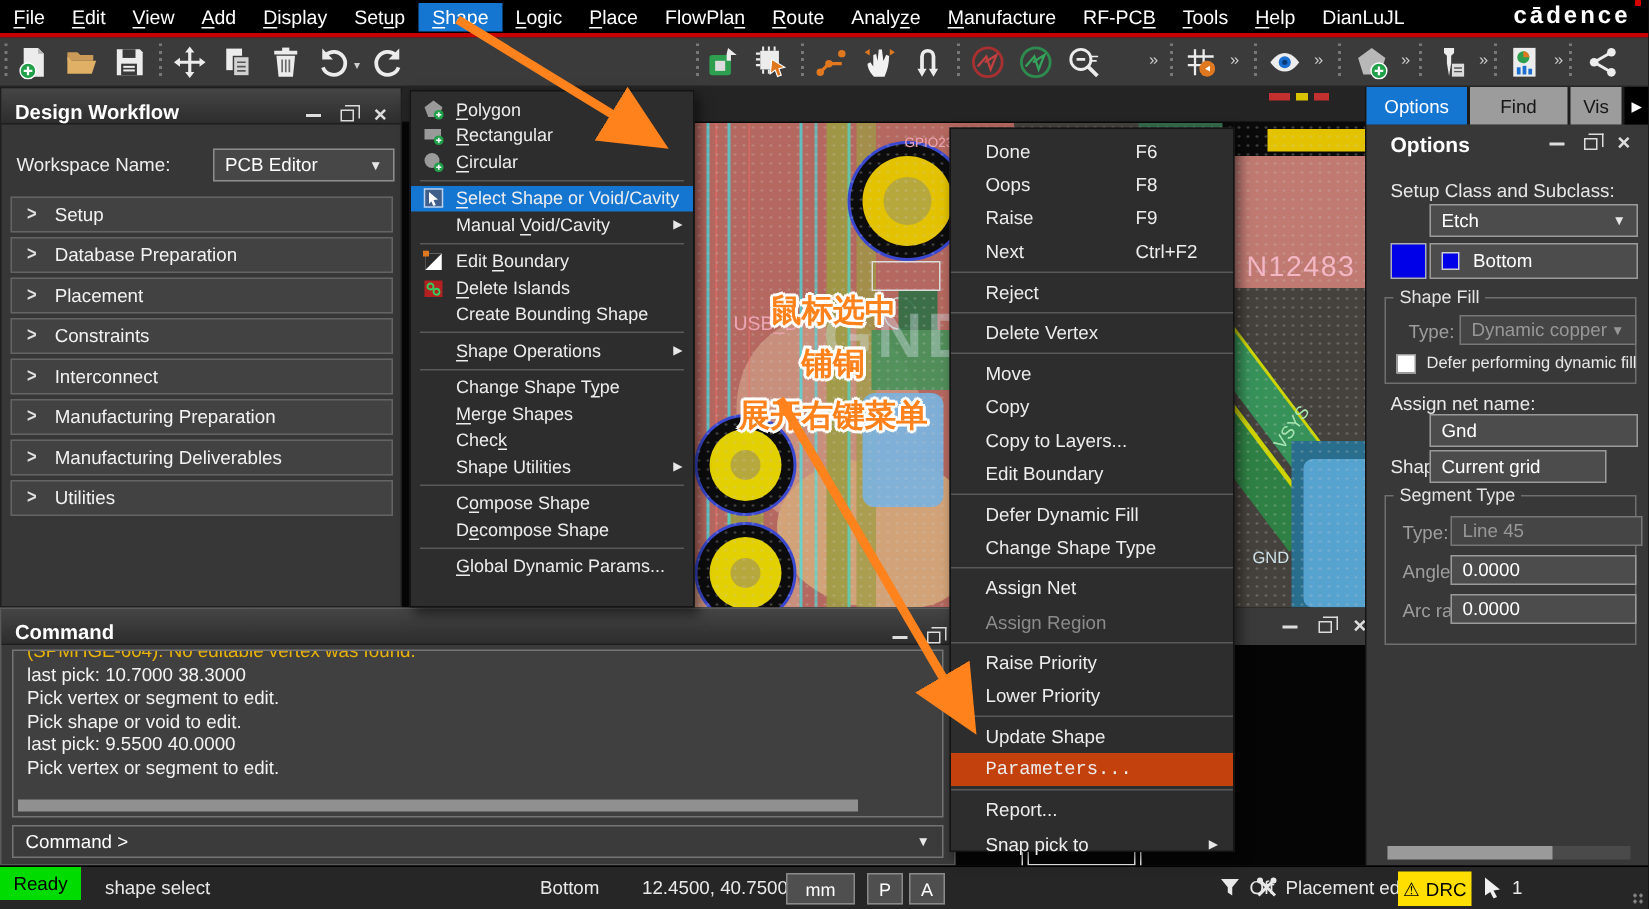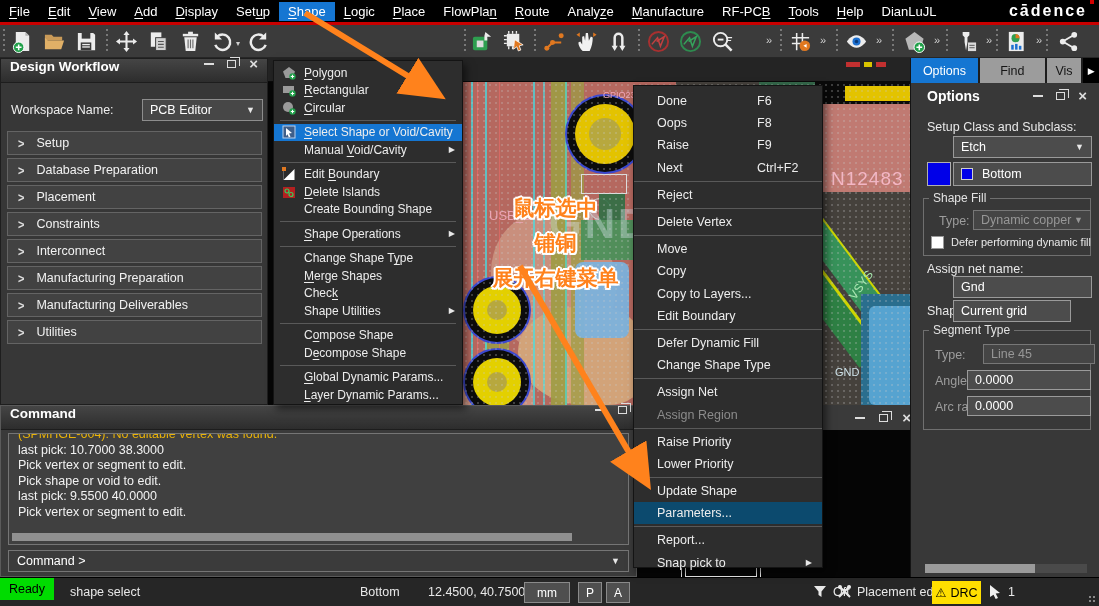--- a/index.html
+++ b/index.html
@@ -38,21 +38,21 @@
       background-size:6px 6px; pointer-events:none; }
   .abs { position:absolute; }
   .pcb-txt { position:absolute; white-space:nowrap; }
   .cv-strip { position:absolute; left:369px; top:347px; width:288px; height:25px; background:#3a3a3a;
               display:flex; align-items:center; justify-content:flex-end; padding-right:14px; gap:14px; }
   .cv-black { position:absolute; left:369px; top:372px; width:288px; height:147px; background:#050505; }
   .cv-rect { position:absolute; left:48px; top:106px; width:72px; height:41px; border:1px solid #ececec;
              box-shadow:0 0 0 3px #050505, 0 0 0 4px #ececec; }
 
   
-  .ptitle { height:24px; background:linear-gradient(#454545,#2d2d2d); display:flex; align-items:flex-start;
+  .ptitle { height:24px; background:linear-gradient(#454545,#2d2d2d); display:flex; align-items:flex-end;
             padding:0 9px; color:#fff; font-weight:bold; font-size:13.5px; border-bottom:1px solid #1d1d1d; }
   .wbtns { margin-left:auto; display:flex; align-items:center; gap:13px; }
   .ic-min { display:inline-block; width:10px; height:2px; background:#ddd; }
   .ic-restore { position:relative; display:inline-block; width:9px; height:8px; border:1px solid #ddd; }
   .ic-restore::before { content:""; position:absolute; left:2px; top:-4px; width:9px; height:8px;
             border:1px solid #ddd; border-left:none; border-bottom:none; }
   .ic-close { color:#ddd; font-size:15px; line-height:10px; font-weight:bold; }
 
   
   #workflow { position:absolute; left:0; top:58px; width:268px; height:347px; background:#373737;
@@ -73,21 +73,21 @@
   .smrow.hl { background:#1576d2; }
   .sico { width:21px; height:15px; flex:0 0 21px; display:flex; align-items:center; justify-content:center; }
   .sico svg { width:14px; height:14px; }
   .sml { margin-left:5px; white-space:nowrap; }
   .smsub { margin-left:auto; font-size:8px; color:#e8e8e8; }
   .smsep { height:1px; background:#595959; margin:3px 6px; }
 
   #context-menu { position:absolute; left:633px; top:85px; width:190px; height:483px; background:#2d2d2d;
                   border:1px solid #141414; box-shadow:3px 4px 8px rgba(0,0,0,.55); padding:4px 0; z-index:45; }
   .cmrow { height:22.2px; display:flex; align-items:center; padding:0 10px 0 23px; font-size:12.5px; color:#ededed; }
-  .cmrow.hl { background:#0c4a6e; }
+  .cmrow.hl { background:#c2410c;font-family:Liberation Mono, monospace; }
   .cmrow.dis { color:#8b8b8b; }
   .cml { flex:0 0 100px; white-space:nowrap; }
   .cmk { color:#ededed; white-space:nowrap; }
   .cmsub { margin-left:auto; font-size:8px; color:#e8e8e8; }
   .cmsep { height:1px; background:#595959; margin:2px 0; }
 
   
   #command { position:absolute; left:0; top:405px; width:637px; height:172px; background:#3a3a3a;
              border:1px solid #5a5a5a; }
   .cmdlog { position:absolute; left:7px; top:27px; width:621px; height:112px; background:#404040;
@@ -572,24 +572,20 @@
       </div>
     <div class="smrow">
         <span class="sico"></span>
         <span class="sml">D<u>e</u>compose Shape</span>
       </div>
     <div class="smsep"></div>
     <div class="smrow">
         <span class="sico"></span>
         <span class="sml"><u>G</u>lobal Dynamic Params...</span>
       </div>
-    <div class="smrow">
-        <span class="sico"></span>
-        <span class="sml"><u>L</u>ayer Dynamic Params...</span>
-      </div>
   </div>
 
   <div id="command">
     <div class="ptitle">
       <span>Command</span>
       <span class="wbtns">
         <span class="ic-min"></span>
         <span class="ic-restore"></span>
       </span>
     </div>
@@ -652,21 +648,21 @@
     </div>
     <div class="op-label" style="left:16px;top:246px">Shape grid:</div>
     <div class="fld" style="left:42px;top:242px;width:118px;height:22px">
       <span>Current grid</span>
     </div>
 
     <div class="grp" style="left:12px;top:272px;width:168px;height:100px">
       <span class="grp-legend">Segment Type</span>
     </div>
     <div class="op-label gray" style="left:24px;top:290px">Type:</div>
-    <div class="fld dis" style="left:72px;top:286px;width:112px;height:20px">
+    <div class="fld dis" style="left:56px;top:286px;width:128px;height:20px">
       <span>Line 45</span>
     </div>
     <div class="op-label gray" style="left:24px;top:316px">Angle:</div>
     <div class="fld" style="left:56px;top:312px;width:124px;height:20px">
       <span>0.0000</span>
     </div>
     <div class="op-label gray" style="left:24px;top:342px">Arc radius:</div>
     <div class="fld" style="left:56px;top:338px;width:124px;height:20px">
       <span>0.0000</span>
     </div>

